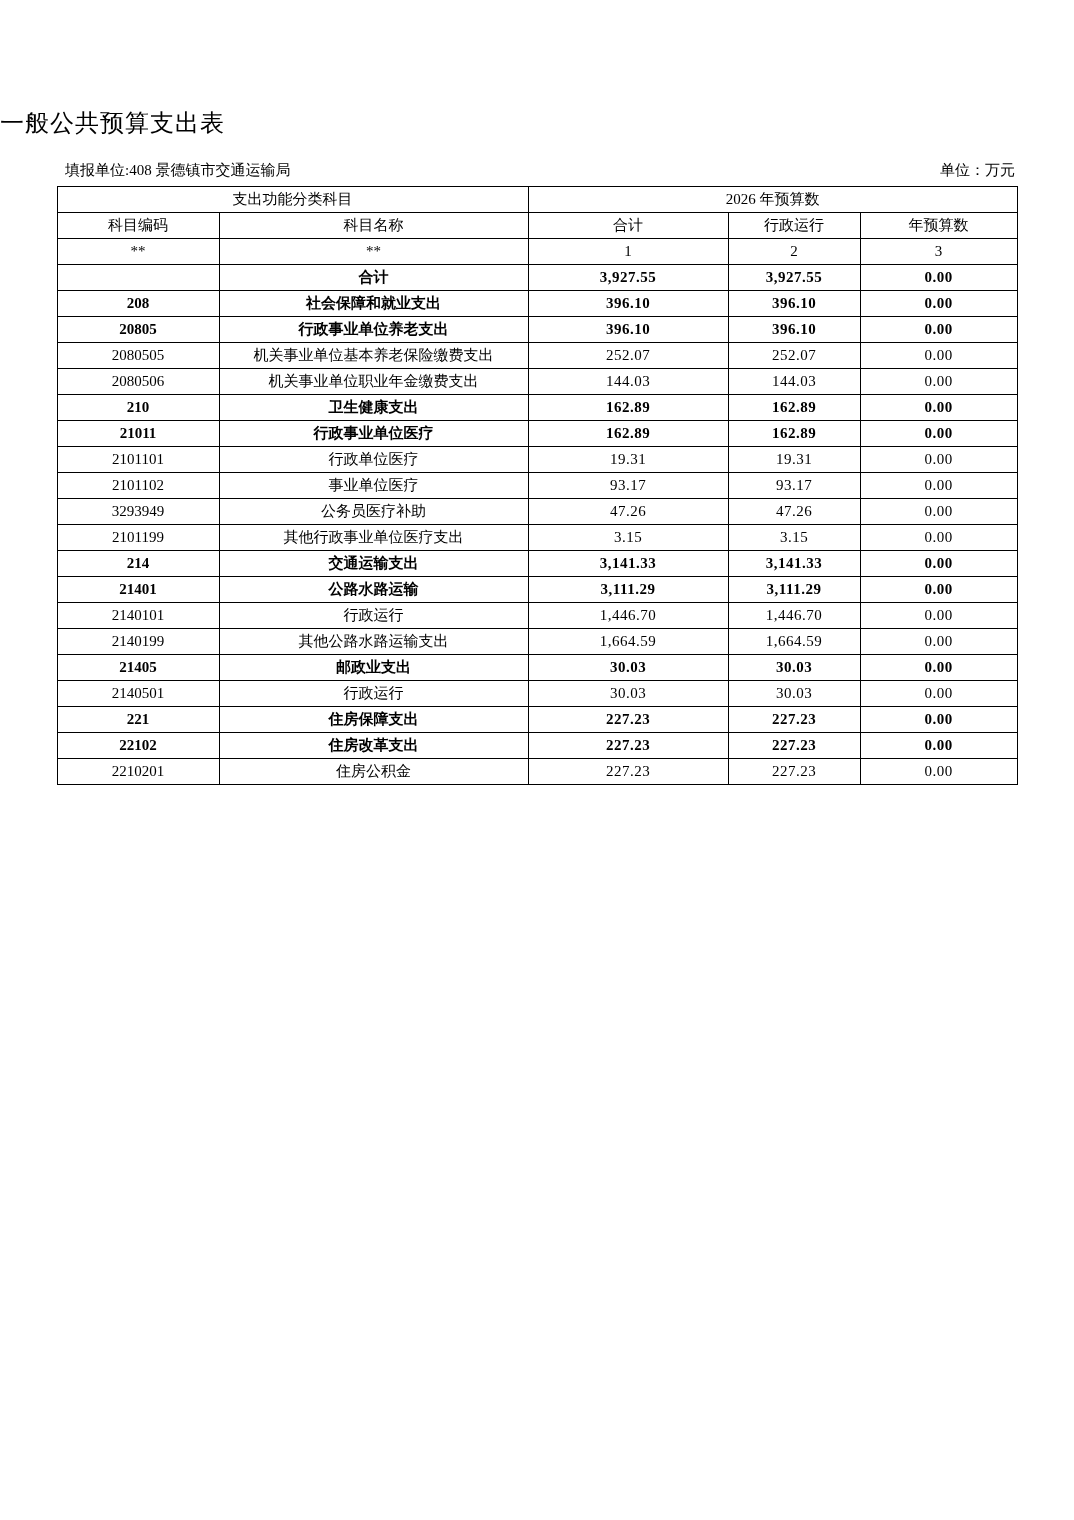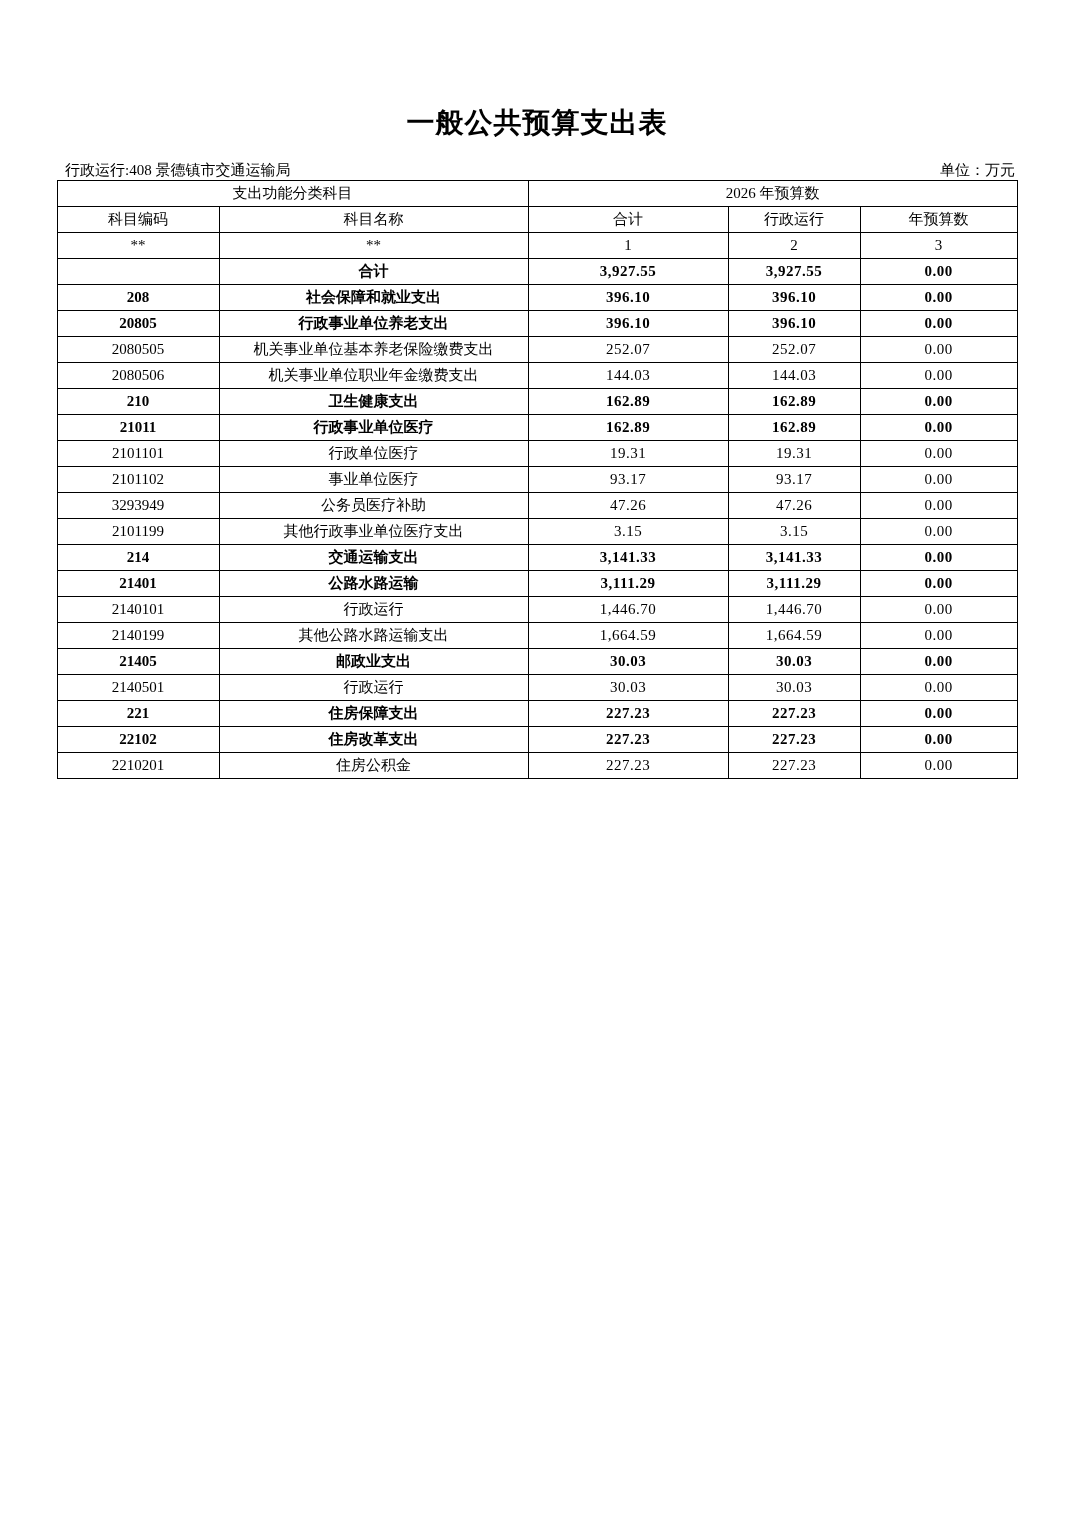--- a/index.html
+++ b/index.html
@@ -13,40 +13,39 @@
     position: relative;
     width: 1074px;
     height: 1520px;
     background: #ffffff;
     box-sizing: border-box;
     padding-top: 108px;
     overflow: hidden;
   }
   .doc-title {
     margin: 0;
-    text-align: center;
-    font-size: 28px;
-    font-weight: bold;
+    font-size: 24px;
+    font-weight: normal;
     line-height: 30px;
     letter-spacing: 1px;
   }
   .meta-row {
     width: 960px;
     margin: 22px auto 0 auto;
     display: flex;
     justify-content: space-between;
     align-items: flex-end;
     font-size: 15px;
     line-height: 20px;
   }
   .meta-row .left { padding-left: 8px; }
   .meta-row .right { padding-right: 2px; }
   table.budget-table {
     width: 960px;
-    margin: 0 auto 0 auto;
+    margin: 6px auto 0 auto;
     border-collapse: collapse;
     table-layout: fixed;
     font-size: 15px;
   }
   table.budget-table th,
   table.budget-table td {
     border: 1px solid #000000;
     height: 25px;
     padding: 0 4px;
     text-align: center;
@@ -69,21 +68,21 @@
   col.c-project { width: 157px; }
 </style>
 </head>
 <body>
 
 <div class="page">
 
   <h1 class="doc-title">一般公共预算支出表</h1>
 
   <div class="meta-row">
-    <span class="left">行政运行:408 景德镇市交通运输局</span>
+    <span class="left">填报单位:408 景德镇市交通运输局</span>
     <span class="right">单位：万元</span>
   </div>
 
   <table class="budget-table">
     <colgroup>
       <col class="c-code">
       <col class="c-name">
       <col class="c-total">
       <col class="c-basic">
       <col class="c-project">

